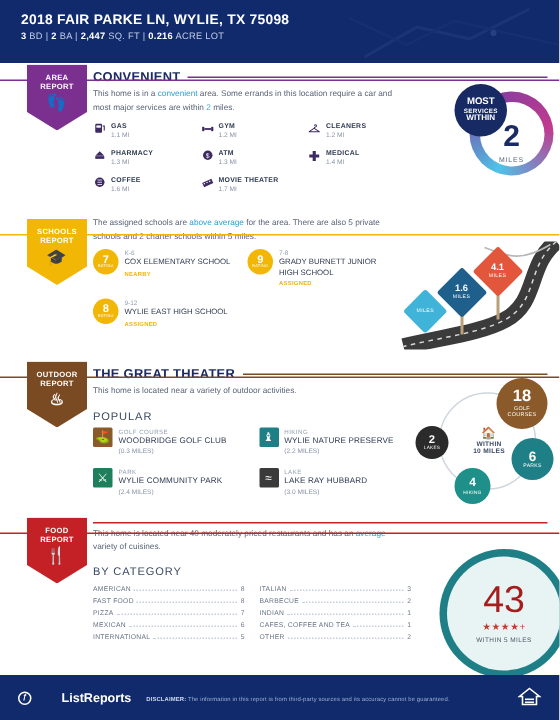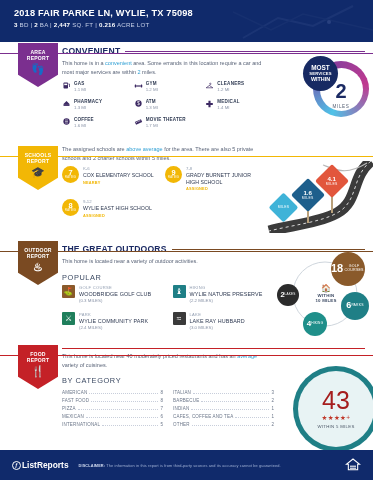--- a/index.html
+++ b/index.html
@@ -75,21 +75,21 @@
   .roadpath { position:absolute; right:0; top:0; }
   .sign { position:absolute; width:24px; height:24px; transform:rotate(45deg);
     display:flex; align-items:center; justify-content:center; border-radius:2px; }
   .sign .inner { transform:rotate(-45deg); text-align:center; color:#fff; line-height:1.1; }
   .sign .v { font-size:6.2px; font-weight:bold; }
   .sign .u { font-size:3.4px; letter-spacing:.3px; }
   .post { position:absolute; width:1.5px; background:#b9a07a; }
 
   
   .bubbles { position:relative; width:100px; height:86px; }
-  .bub { position:absolute; border-radius:50%; color:#fff; display:flex; flex-direction:row;
+  .bub { position:absolute; border-radius:50%; color:#fff; display:flex; flex-direction:column;
     align-items:center; justify-content:center; line-height:1.05; text-align:center; }
   .bub .v { font-weight:bold; }
   .bub .u { letter-spacing:.2px; }
   .bub-center { position:absolute; text-align:center; color:#3c4a63; }
   .bub-center .ch { font-size:8px; }
   .bub-center .ct { font-size:4.4px; font-weight:bold; line-height:1.2; letter-spacing:.2px; }
 
   
   .out-grid { display:grid; grid-template-columns:1fr 1fr; row-gap:9px; column-gap:6px; margin-top:3px; max-width:215px; }
   .out { display:flex; gap:4px; align-items:flex-start; }
@@ -122,21 +122,21 @@
     background:#1f7f86; display:flex; align-items:center; justify-content:center; }
   .score-ring::after { content:""; position:absolute; width:76px; height:76px; border-radius:50%; background:#e8f3f4; }
   .score-in { position:relative; z-index:2; text-align:center; margin-top:-2px; }
   .score-in .v { font-size:25px; font-weight:normal; color:#a51d1d; line-height:1; }
   .score-in .stars { font-size:6.5px; color:#c0392b; letter-spacing:.4px; margin-top:1px; }
   .score-in .t { font-size:4.3px; color:#4b5666; letter-spacing:.3px; margin-top:2px; }
 
   
   .footer { position:absolute; left:0; bottom:0; width:373px; height:30px; background:#102a6b;
     display:flex; align-items:center; padding:0 12px; gap:10px; }
-  .brand { display:flex; align-items:center; gap:1px; color:#fff; font-size:8.4px; font-weight:bold;text-align:right; }
+  .brand { display:flex; align-items:center; gap:20px; color:#fff; font-size:8.4px; font-weight:bold;text-align:right; }
   .brand .bmark { width:9px; height:9px; border:1.2px solid #fff; border-radius:50%;
     display:flex; align-items:center; justify-content:center; font-size:5px; font-weight:bold; }
   .disc { font-size:3.9px; color:#9fb0d4; flex:1; letter-spacing:.1px; }
   .disc b { color:#cfd9ee; }
   .eho { width:16px; height:16px; color:#fff; }
 </style>
 </head>
 <body>
 
 <div class="page">
@@ -377,21 +377,21 @@
 
   <div class="section" style="height:104px;">
     <div class="rule" style="background:#7a4a22;"></div>
     <div class="badge" style="background:#7a4a22;">
       <span>OUTDOOR</span>
       <span>REPORT</span>
       <span class="bicon">♨</span>
     </div>
 
     <div class="sec-head">
-      <div class="sec-title">THE GREAT OUTDOORS</div>
+      <div class="sec-title">THE GREAT THEATER</div>
       <div class="sec-line" style="background:#7a4a22;"></div>
     </div>
     <div class="sec-desc">This home is located near a variety of outdoor activities.</div>
     <div class="sub-head">POPULAR</div>
 
     <div class="out-grid">
       <div class="out">
         <div class="sq" style="background:#8a5a2b;">⛳</div>
         <div>
             <div class="cat">GOLF COURSE</div>

